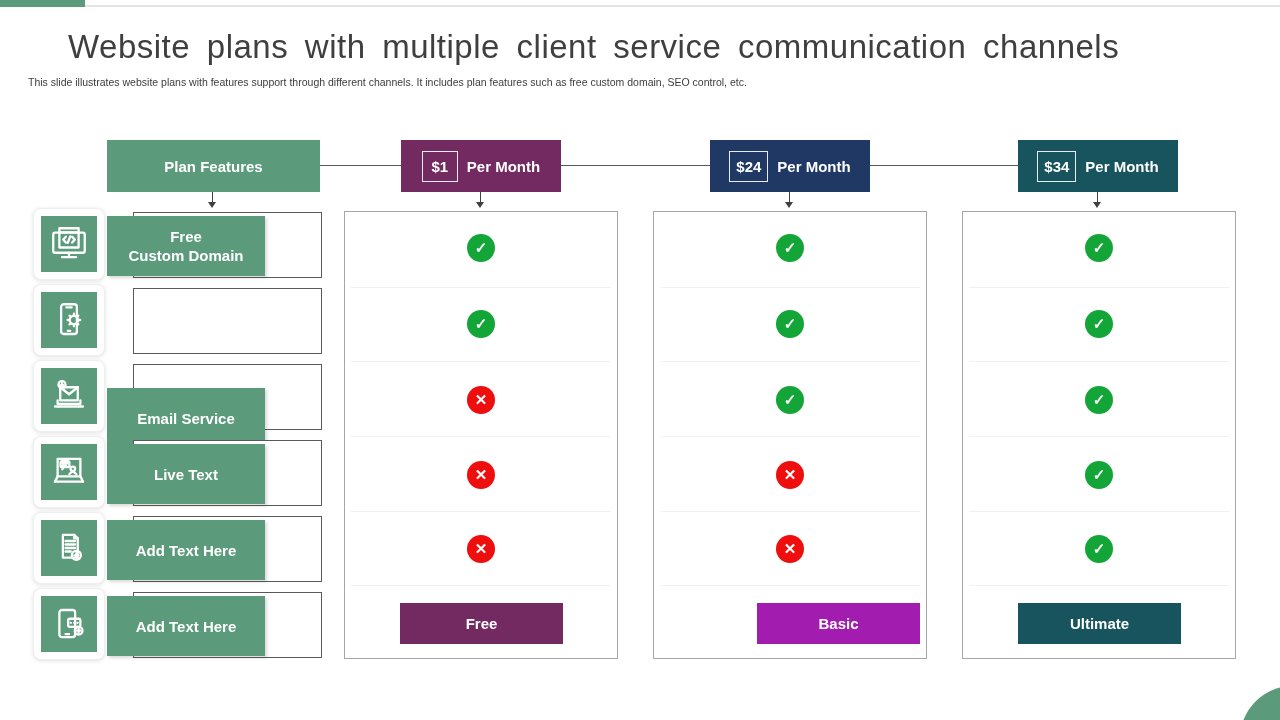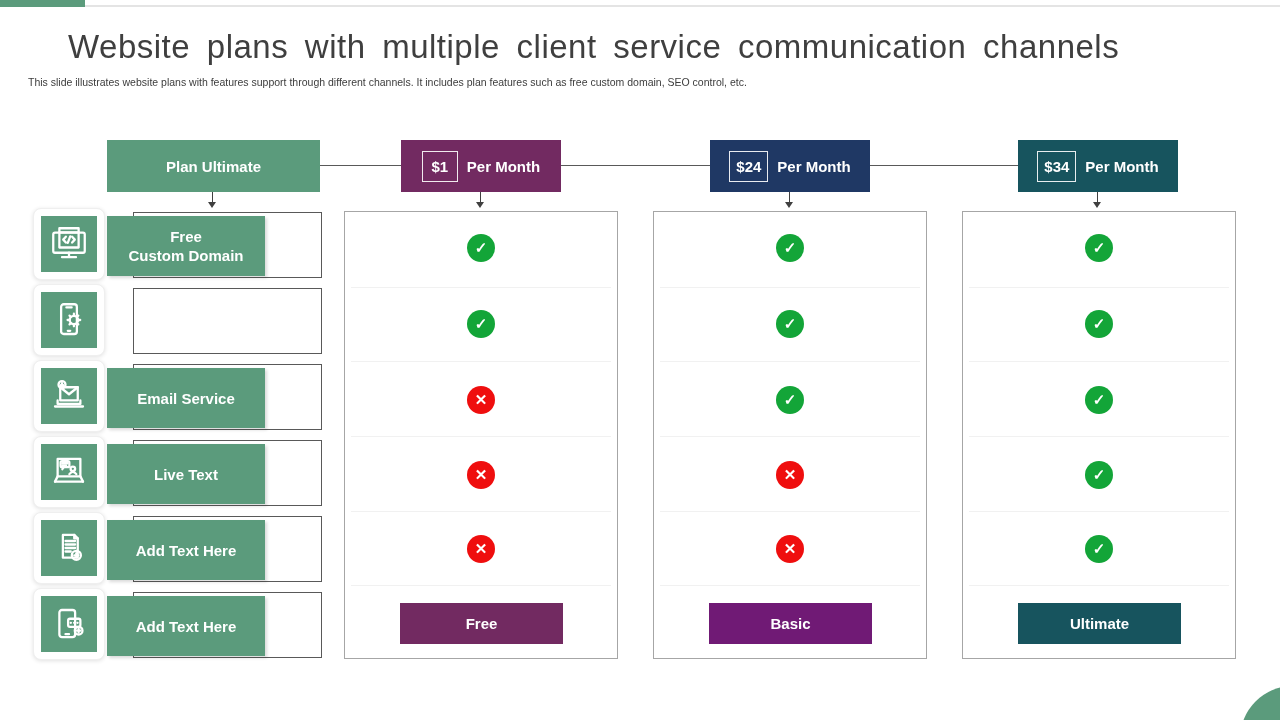--- a/index.html
+++ b/index.html
@@ -53,21 +53,21 @@
 
 <div class="slide">
 
   <div class="topbar-green"></div>
   <div class="topbar-line"></div>
 
   <div class="title">Website plans with multiple client service communication channels</div>
   <div class="subtitle">This slide illustrates website plans with features support through different channels. It includes plan  features such as free custom domain, SEO  control, etc.</div>
 
   <div class="hdr hdr-features">
-    <span>Plan Ultimate</span>
+    <span>Plan Features</span>
   </div>
 
   <div class="hdr hdr-plan" style="left: 401px; background: rgb(114, 42, 97);">
     <span class="price-sq">
         <span>$1</span>
       </span>
     <span>Per Month</span>
   </div>
   <div class="hdr hdr-plan" style="left: 710px; background: rgb(31, 56, 100);">
     <span class="price-sq">
@@ -193,21 +193,21 @@
           <line x1="16.5" y1="15.8" x2="18.5" y2="15.8"></line>
       </svg>
     </div>
   </div>
 
   <div class="feat-outline" style="top:212px;"></div>
   <div class="feat-label" style="top:216px;">Free
 Custom Domain</div>
   <div class="feat-outline" style="top:288px;"></div>
   <div class="feat-outline" style="top:364px;"></div>
-  <div class="feat-label" style="top:368px;">Email Service</div>
+  <div class="feat-label" style="top:388px;">Email Service</div>
   <div class="feat-outline" style="top:440px;"></div>
   <div class="feat-label" style="top:444px;">Live Text</div>
   <div class="feat-outline" style="top:516px;"></div>
   <div class="feat-label" style="top:520px;">Add Text Here</div>
   <div class="feat-outline" style="top:592px;"></div>
   <div class="feat-label" style="top:596px;">Add Text Here</div>
 
   <div class="col" style="left:344px;">
     <div class="divider" style="top:75px"></div>
     <div class="divider" style="top:149px"></div>
@@ -226,21 +226,21 @@
     <div class="divider" style="top:75px"></div>
     <div class="divider" style="top:149px"></div>
     <div class="divider" style="top:224px"></div>
     <div class="divider" style="top:299px"></div>
     <div class="divider" style="top:373px"></div>
     <span class="mark check" style="top:22px">✓</span>
     <span class="mark check" style="top:98px">✓</span>
     <span class="mark check" style="top:174px">✓</span>
     <span class="mark cross" style="top:249px">✕</span>
     <span class="mark cross" style="top:323px">✕</span>
-    <div class="plan-name" style="background: #701a75;">Basic</div>
+    <div class="plan-name" style="background: #a21caf; margin-left: 48px;">Basic</div>
   </div>
 
   <div class="col" style="left:962px;">
     <div class="divider" style="top:75px"></div>
     <div class="divider" style="top:149px"></div>
     <div class="divider" style="top:224px"></div>
     <div class="divider" style="top:299px"></div>
     <div class="divider" style="top:373px"></div>
     <span class="mark check" style="top:22px">✓</span>
     <span class="mark check" style="top:98px">✓</span>

